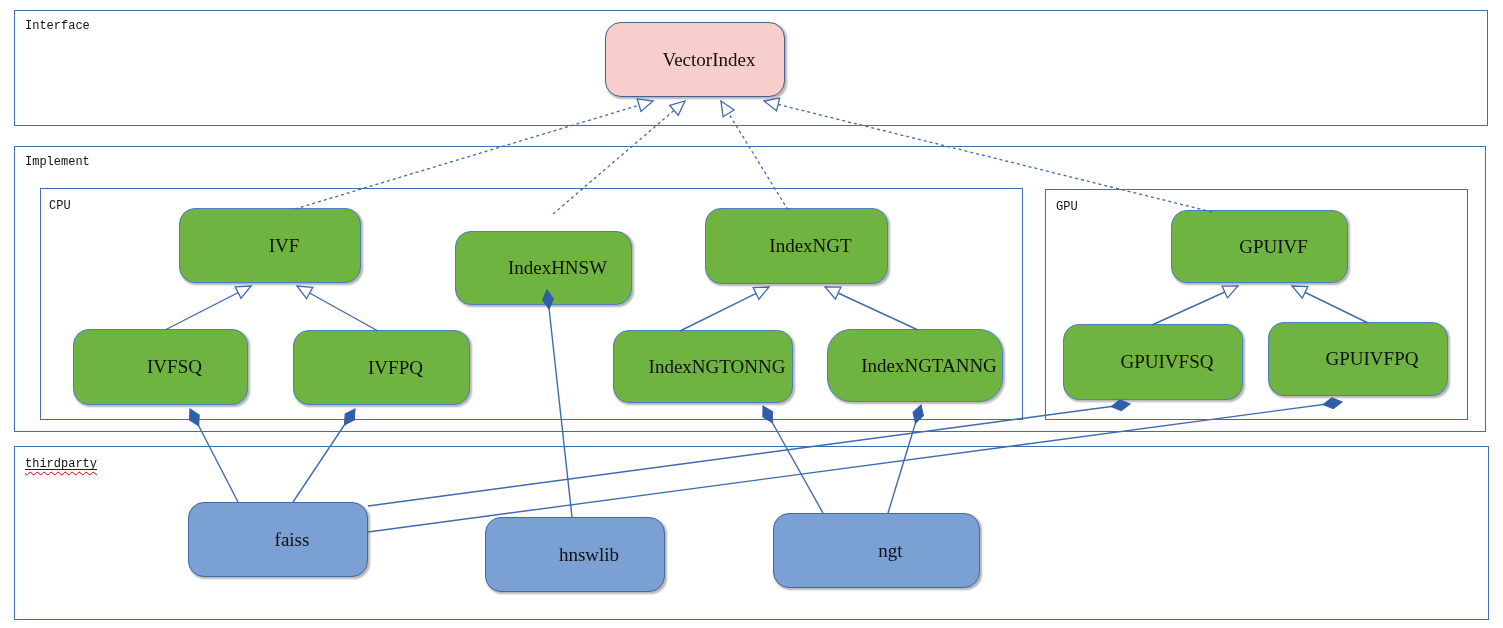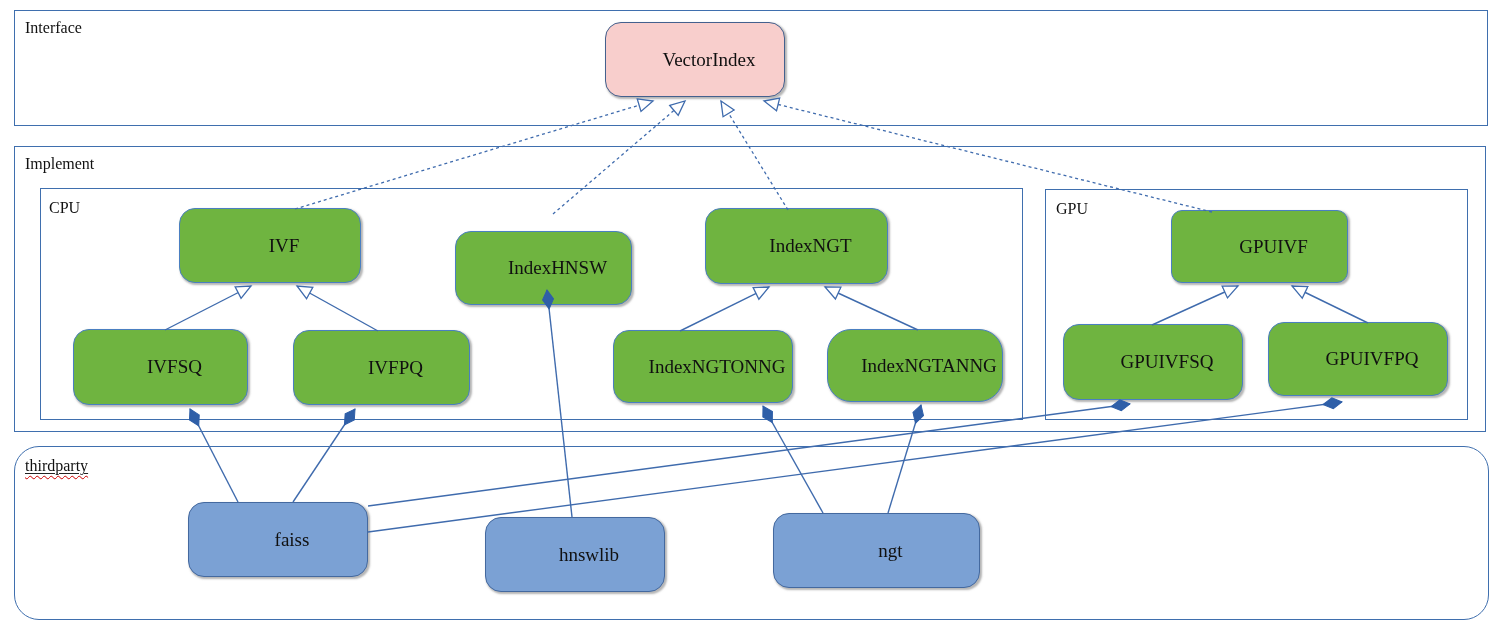--- a/index.html
+++ b/index.html
@@ -17,22 +17,22 @@
   }
   html,body{margin:0;padding:0;background:#ffffff;}
   .stage{
     position:relative;width:1503px;height:628px;background:#ffffff;overflow:hidden;
     font-family:"Liberation Sans",sans-serif;
   }
   .container{
     position:absolute;border:1.5px solid var(--container_border);background:transparent;box-sizing:border-box;
   }
   .container-label{
-    position:absolute;font-size:16px;color:var(--label_color);
-    font-family:Liberation Serif, serif;white-space:nowrap;
+    position:absolute;font-size:12px;color:var(--label_color);
+    font-family:Liberation Mono, monospace;white-space:nowrap;
   }
   .node{
     position:absolute;box-sizing:border-box;border-radius:16px;
     display:flex;align-items:center;justify-content:center;
     font-family:"Liberation Serif",serif;font-size:19px;color:#101010;
     box-shadow:1.5px 1.5px 2px rgba(120,120,120,0.55);
     padding-left:28px;
   }
   .node.kind-class{background:var(--class_fill);border:1.6px solid var(--class_border);}
   .node.kind-library{background:var(--library_fill);border:1.6px solid var(--library_border);}
@@ -57,21 +57,21 @@
   </div>
 
   <div class="container" style="left:40px;top:188px;width:983px;height:232px;">
     <span class="container-label" style="left:8px;top:10px;">CPU</span>
   </div>
 
   <div class="container" style="left:1045px;top:189px;width:423px;height:231px;">
     <span class="container-label" style="left:10px;top:10px;">GPU</span>
   </div>
 
-  <div class="container" style="left:14px;top:446px;width:1475px;height:174px;border-radius:25px;">
+  <div class="container" style="left:14px;top:446px;width:1475px;height:174px;">
     <span class="container-label wavy" style="left:10px;top:10px;"><span class="plain-underline">thirdparty</span></span>
   </div>
 
   <div class="node kind-interface" style="left:605px;top:22px;width:180px;height:75px;">
       <span>VectorIndex</span>
     </div>
 
   <div class="node kind-class" style="left:179px;top:208px;width:182px;height:75px;">
       <span>IVF</span>
     </div>
@@ -87,21 +87,21 @@
   <div class="node kind-class" style="left:293px;top:330px;width:177px;height:75px;">
       <span>IVFPQ</span>
     </div>
   <div class="node kind-class" style="left:613px;top:330px;width:180px;height:73px;">
       <span>IndexNGTONNG</span>
     </div>
   <div class="node kind-class" style="left:827px;top:329px;width:176px;height:73px;border-radius:24px;">
       <span>IndexNGTANNG</span>
     </div>
 
-  <div class="node kind-class" style="left:1171px;top:210px;width:177px;height:73px;border-radius:11px;">
+  <div class="node kind-class" style="left:1171px;top:210px;width:177px;height:73px;">
       <span>GPUIVF</span>
     </div>
   <div class="node kind-class" style="left:1063px;top:324px;width:180px;height:76px;">
       <span>GPUIVFSQ</span>
     </div>
   <div class="node kind-class" style="left:1268px;top:322px;width:180px;height:74px;">
       <span>GPUIVFPQ</span>
     </div>
 
   <div class="node kind-library" style="left:188px;top:502px;width:180px;height:75px;">

